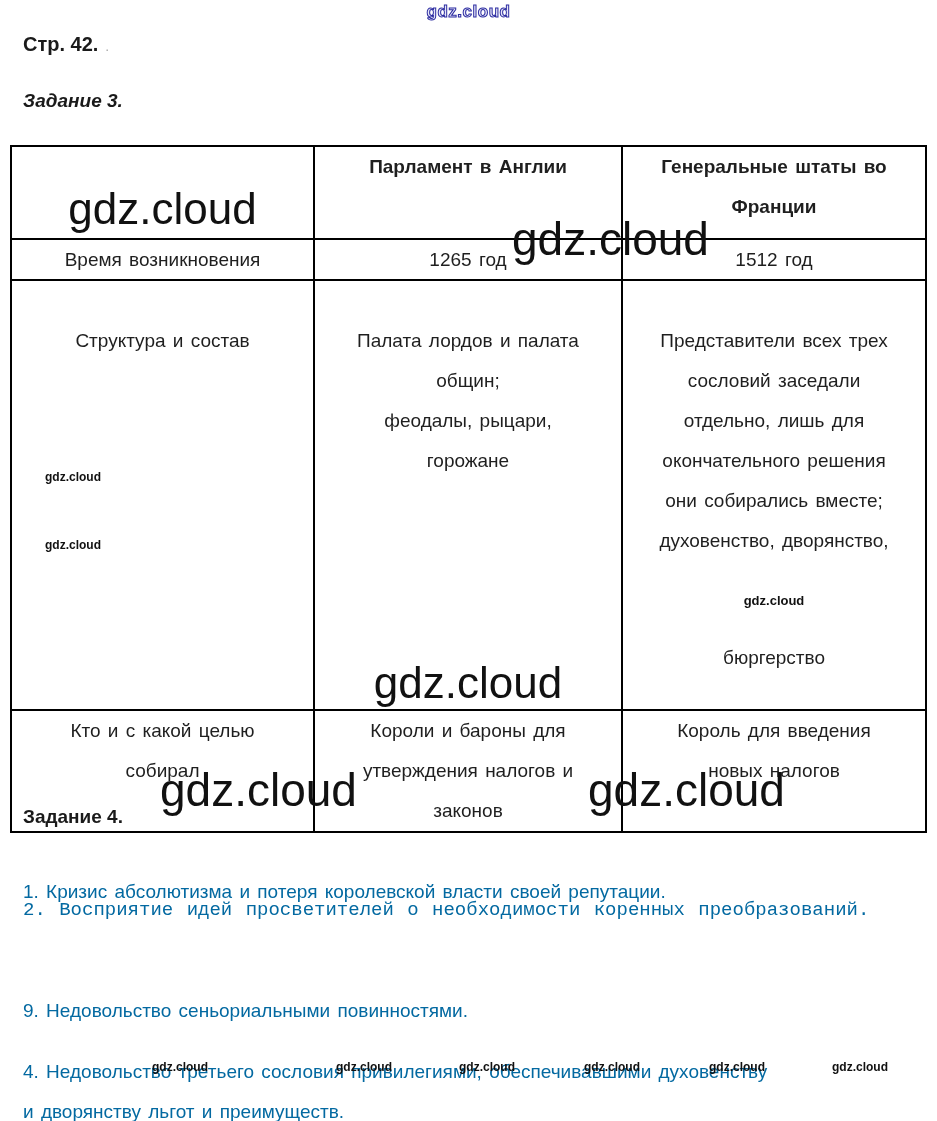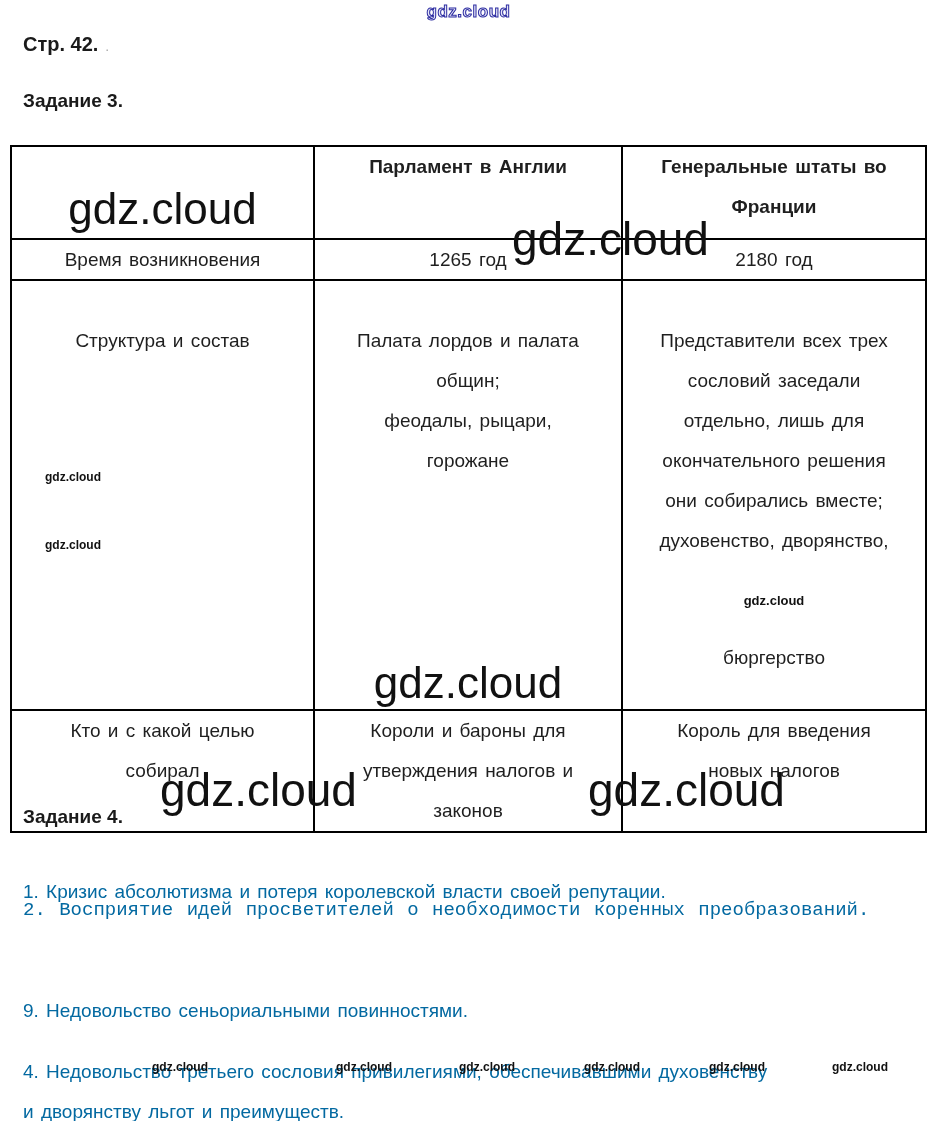--- a/index.html
+++ b/index.html
@@ -45,21 +45,21 @@
   .wm-s2 { position: absolute; left: 33px; top: 258px; }
   .wm-inline { font-size: 13px; line-height: 13px; margin-top: -7px; }
   .wm-row { position: absolute; top: 1060px; left: 0; width: 937px; height: 14px; z-index: 4; }
   .wm-row span { position: absolute; font-size: 12px; font-weight: 700; line-height: 14px; color: #111; }
   .wm-p1 { left: 152px; } .wm-p2 { left: 336px; } .wm-p3 { left: 459px; }
   .wm-p4 { left: 584px; } .wm-p5 { left: 709px; } .wm-p6 { left: 832px; }
 
   
   .heading { position: absolute; left: 23px; font-weight: 700; font-size: 20px; color: #1a1a1a; }
   .page-heading  { top: 33px; }
-  .task3-heading { top: 90px;  font-size: 19px; }
+  .task3-heading { top: 90px;  font-size: 19px; font-style: italic; }
   .task4-heading { top: 806px; font-size: 19px; }
   .stray { color: #9a9a9a; font-size: 12px; margin-left: 7px; font-weight: 400; }
 
   
   table.cmp {
     position: absolute; left: 10px; top: 145px;
     width: 915px;
     border-collapse: collapse;
     table-layout: fixed;
   }
@@ -119,21 +119,21 @@
           <span class="wm-big wm-head">gdz.cloud</span>
         </td>
         <td>Парламент в Англии</td>
         <td>Генеральные штаты во
 Франции</td>
       </tr>
 
       <tr class="r-origin">
         <td>Время возникновения</td>
         <td>1265 год</td>
-        <td>2180 год</td>
+        <td>1512 год</td>
       </tr>
 
       <tr class="r-structure">
         <td class="rel">
           <div>Структура и состав</div>
           <span class="wm-small wm-s1">gdz.cloud</span>
           <span class="wm-small wm-s2">gdz.cloud</span>
         </td>
         <td class="rel">
           <div>Палата лордов и палата

